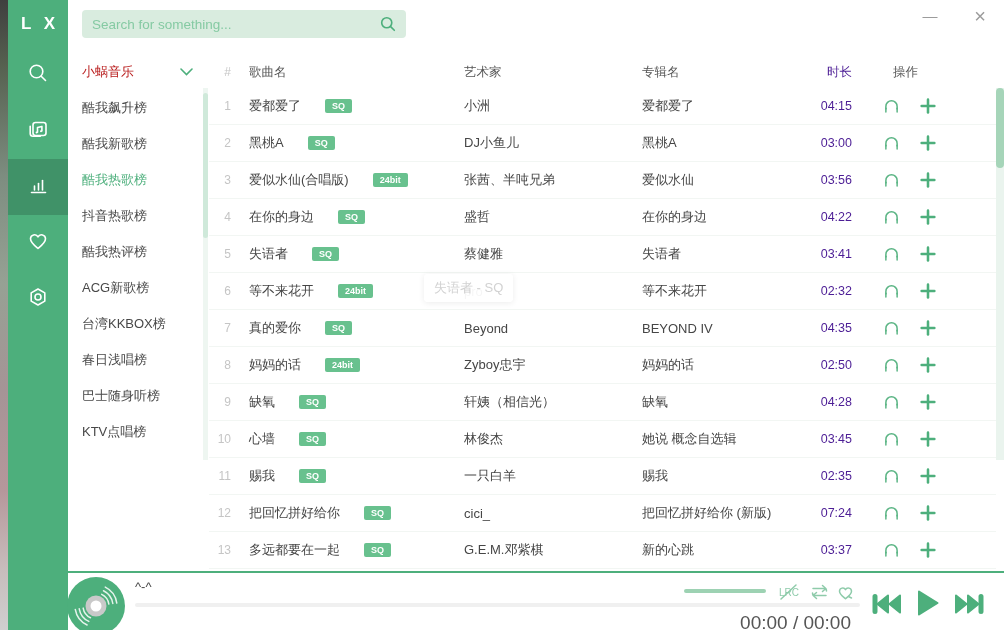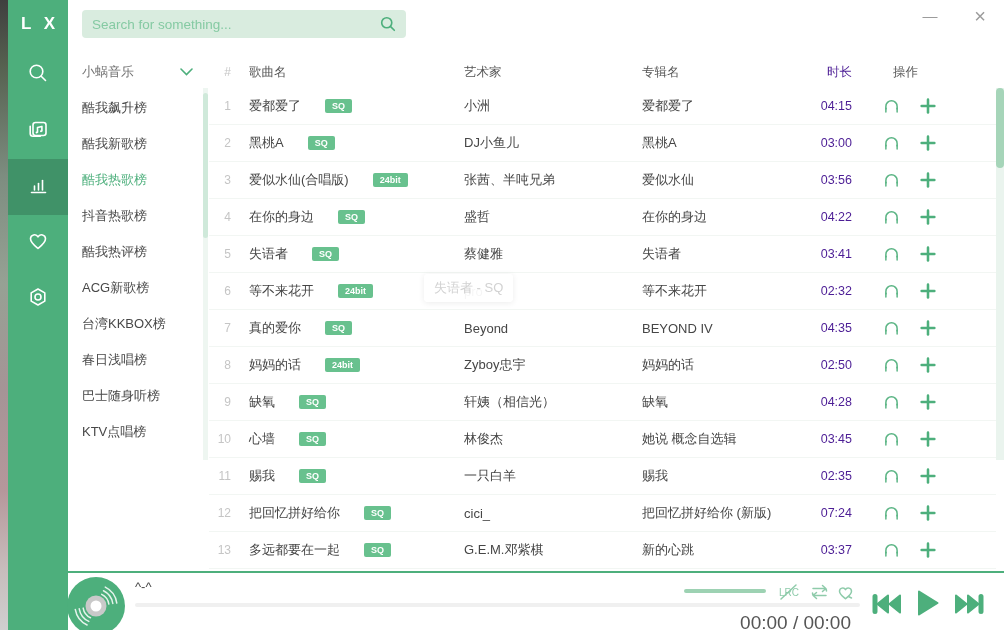--- a/index.html
+++ b/index.html
@@ -31,21 +31,21 @@
   .win-controls { position:absolute; right:14px; top:4px; display:flex; gap:30px; align-items:center; }
   .win-btn { color:#9b9b9b; cursor:pointer; line-height:24px; text-align:center; width:20px; }
   .win-btn.min { font-size:15px; }
   .win-btn.close { font-size:20px; }
 
   .content { position:absolute; left:0; top:56px; right:0; bottom:0; }
 
   
   .source-panel { position:absolute; left:0; top:0; width:135px; bottom:0; overflow:hidden; }
   .source-select { height:32px; display:flex; align-items:center; padding-left:14px;
-    color:#737373; font-size:13px; cursor:pointer; }
+    color:#b91c1c; font-size:13px; cursor:pointer; }
   .source-select .chev { margin-left:auto; margin-right:10px; display:flex; }
   .board-list { position:absolute; left:0; top:34px; right:0; bottom:0; }
   .board-item { height:36px; line-height:36px; padding-left:14px; font-size:13px;
     color:#484848; white-space:nowrap; cursor:pointer; }
   .board-item.active { color:#4daf7c; }
 
   .list-scrollbar { position:absolute; left:135px; top:32px; bottom:0; width:5px; background:#eef6f1; }
   .list-scrollbar .thumb { position:absolute; left:0; top:5px; width:5px; height:145px; background:#cfe9da; border-radius:3px; }
 
   

